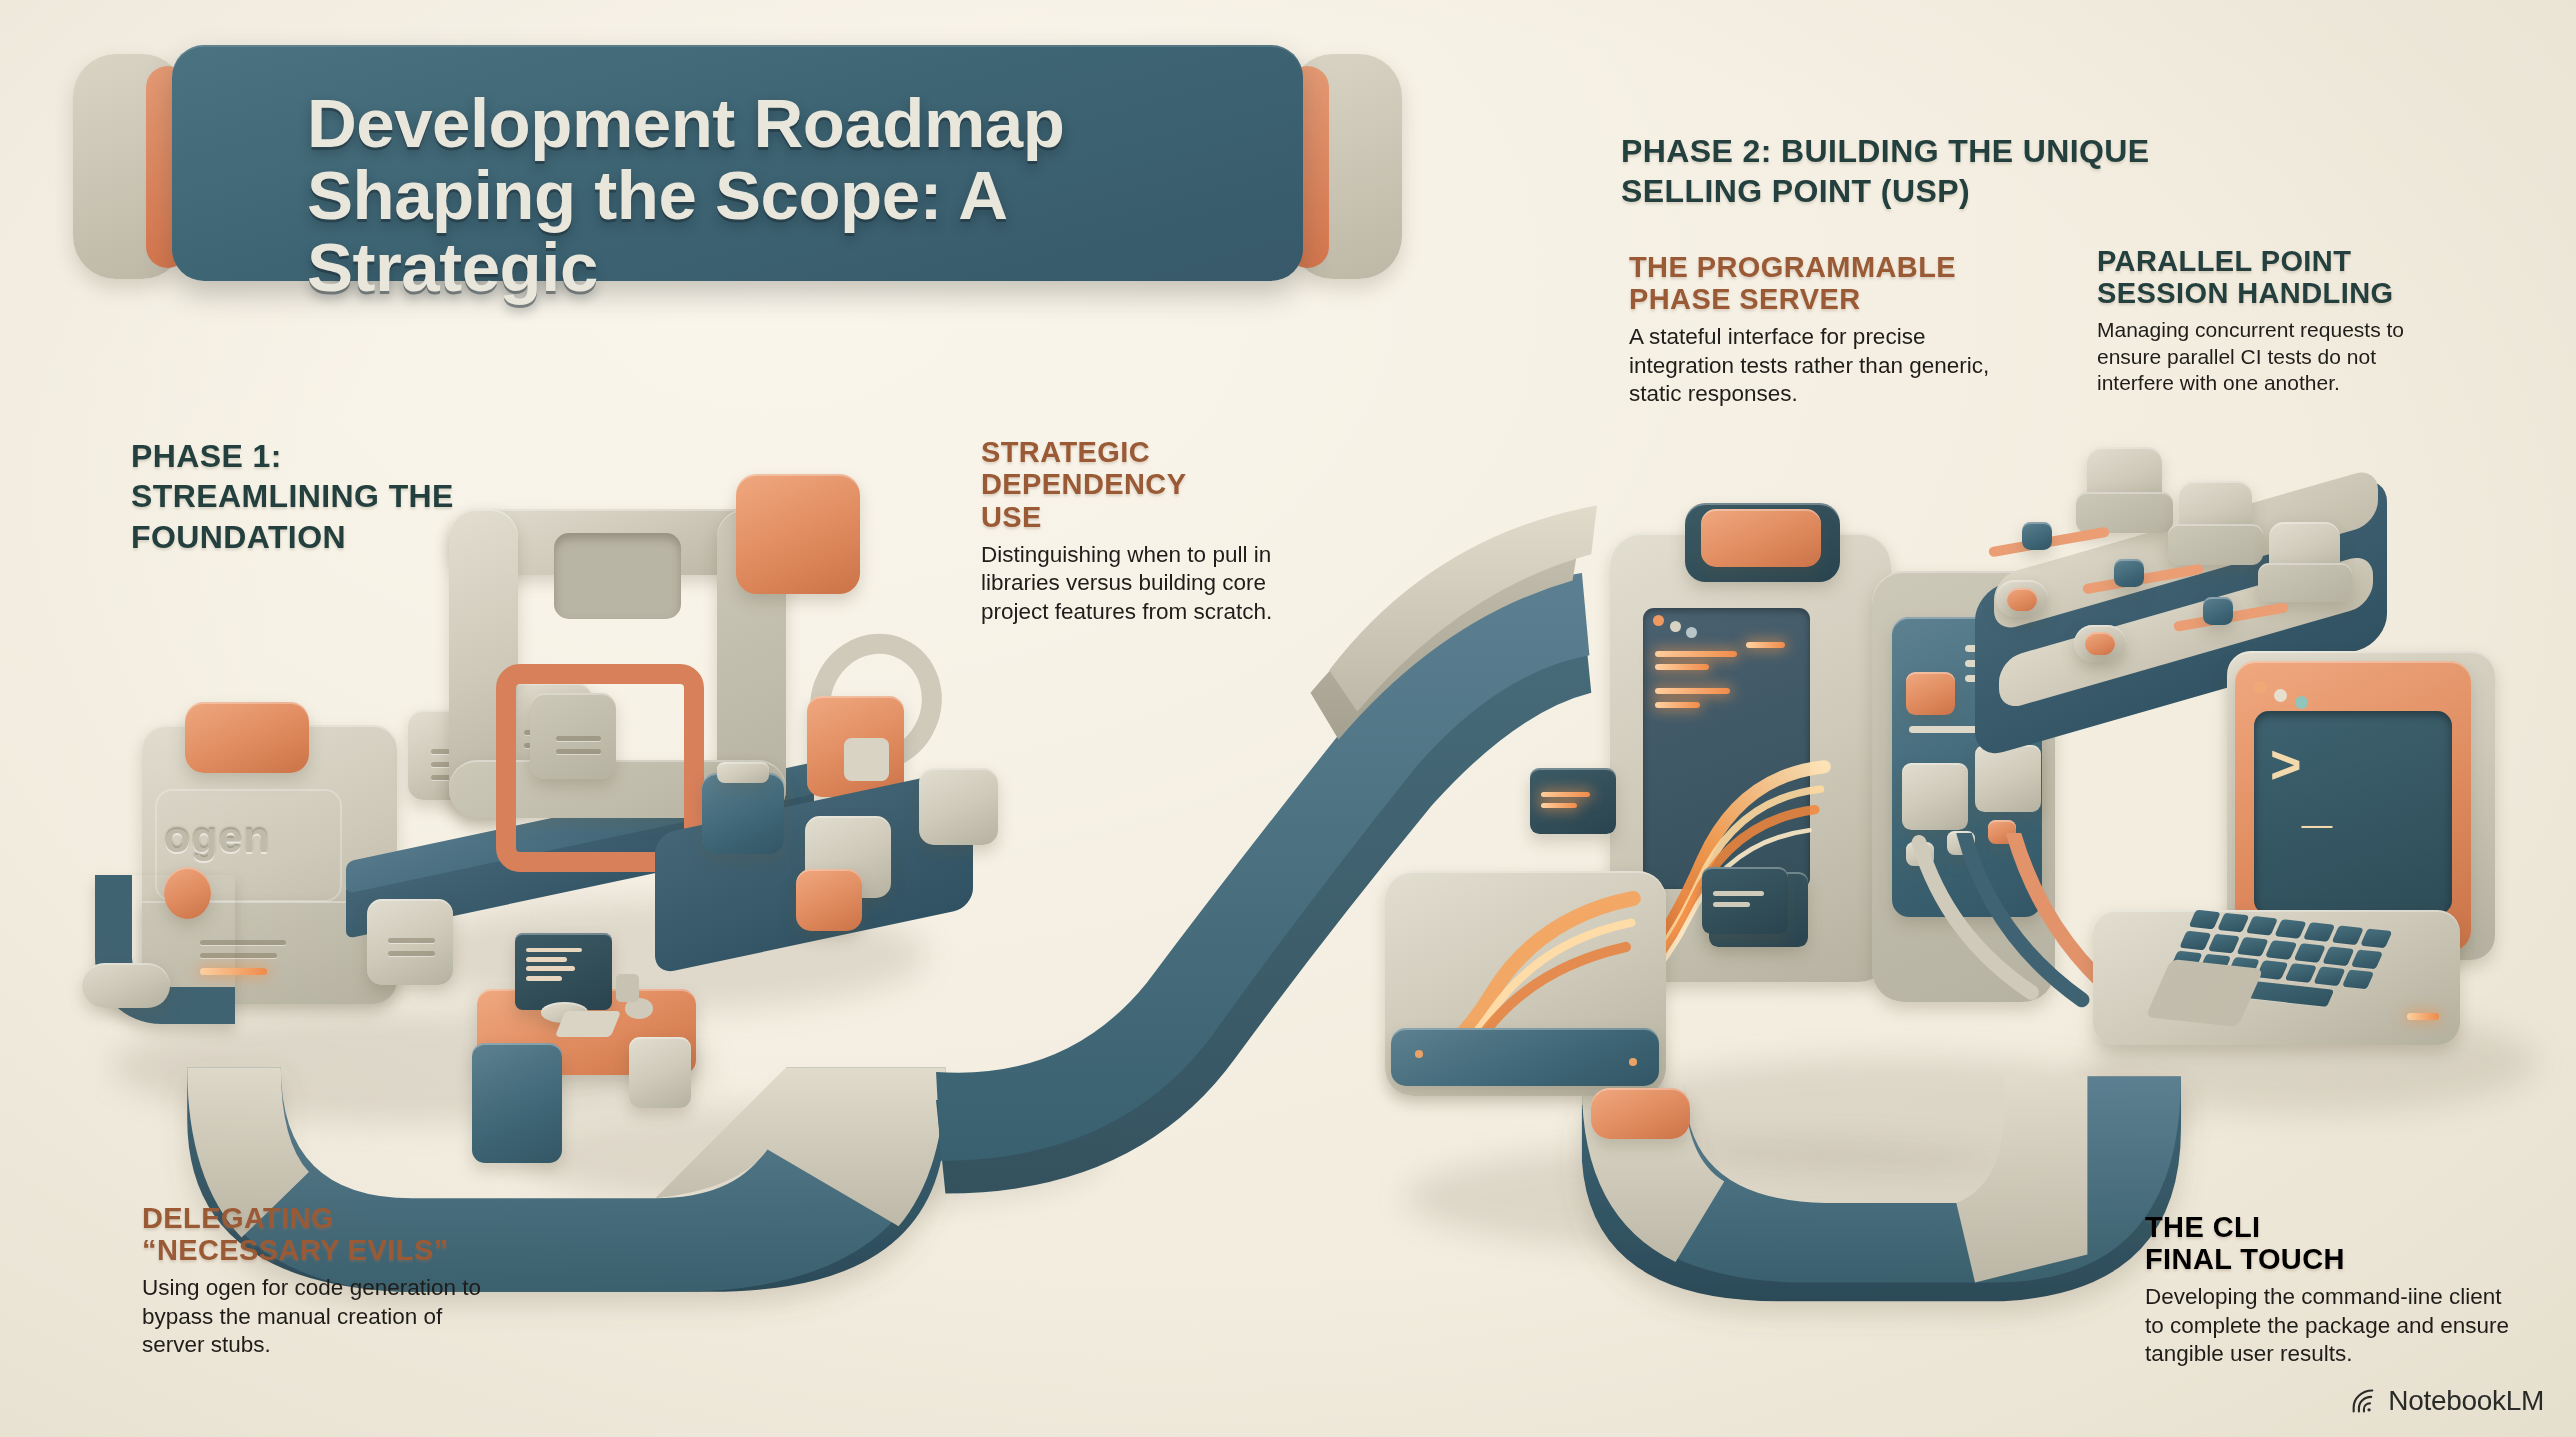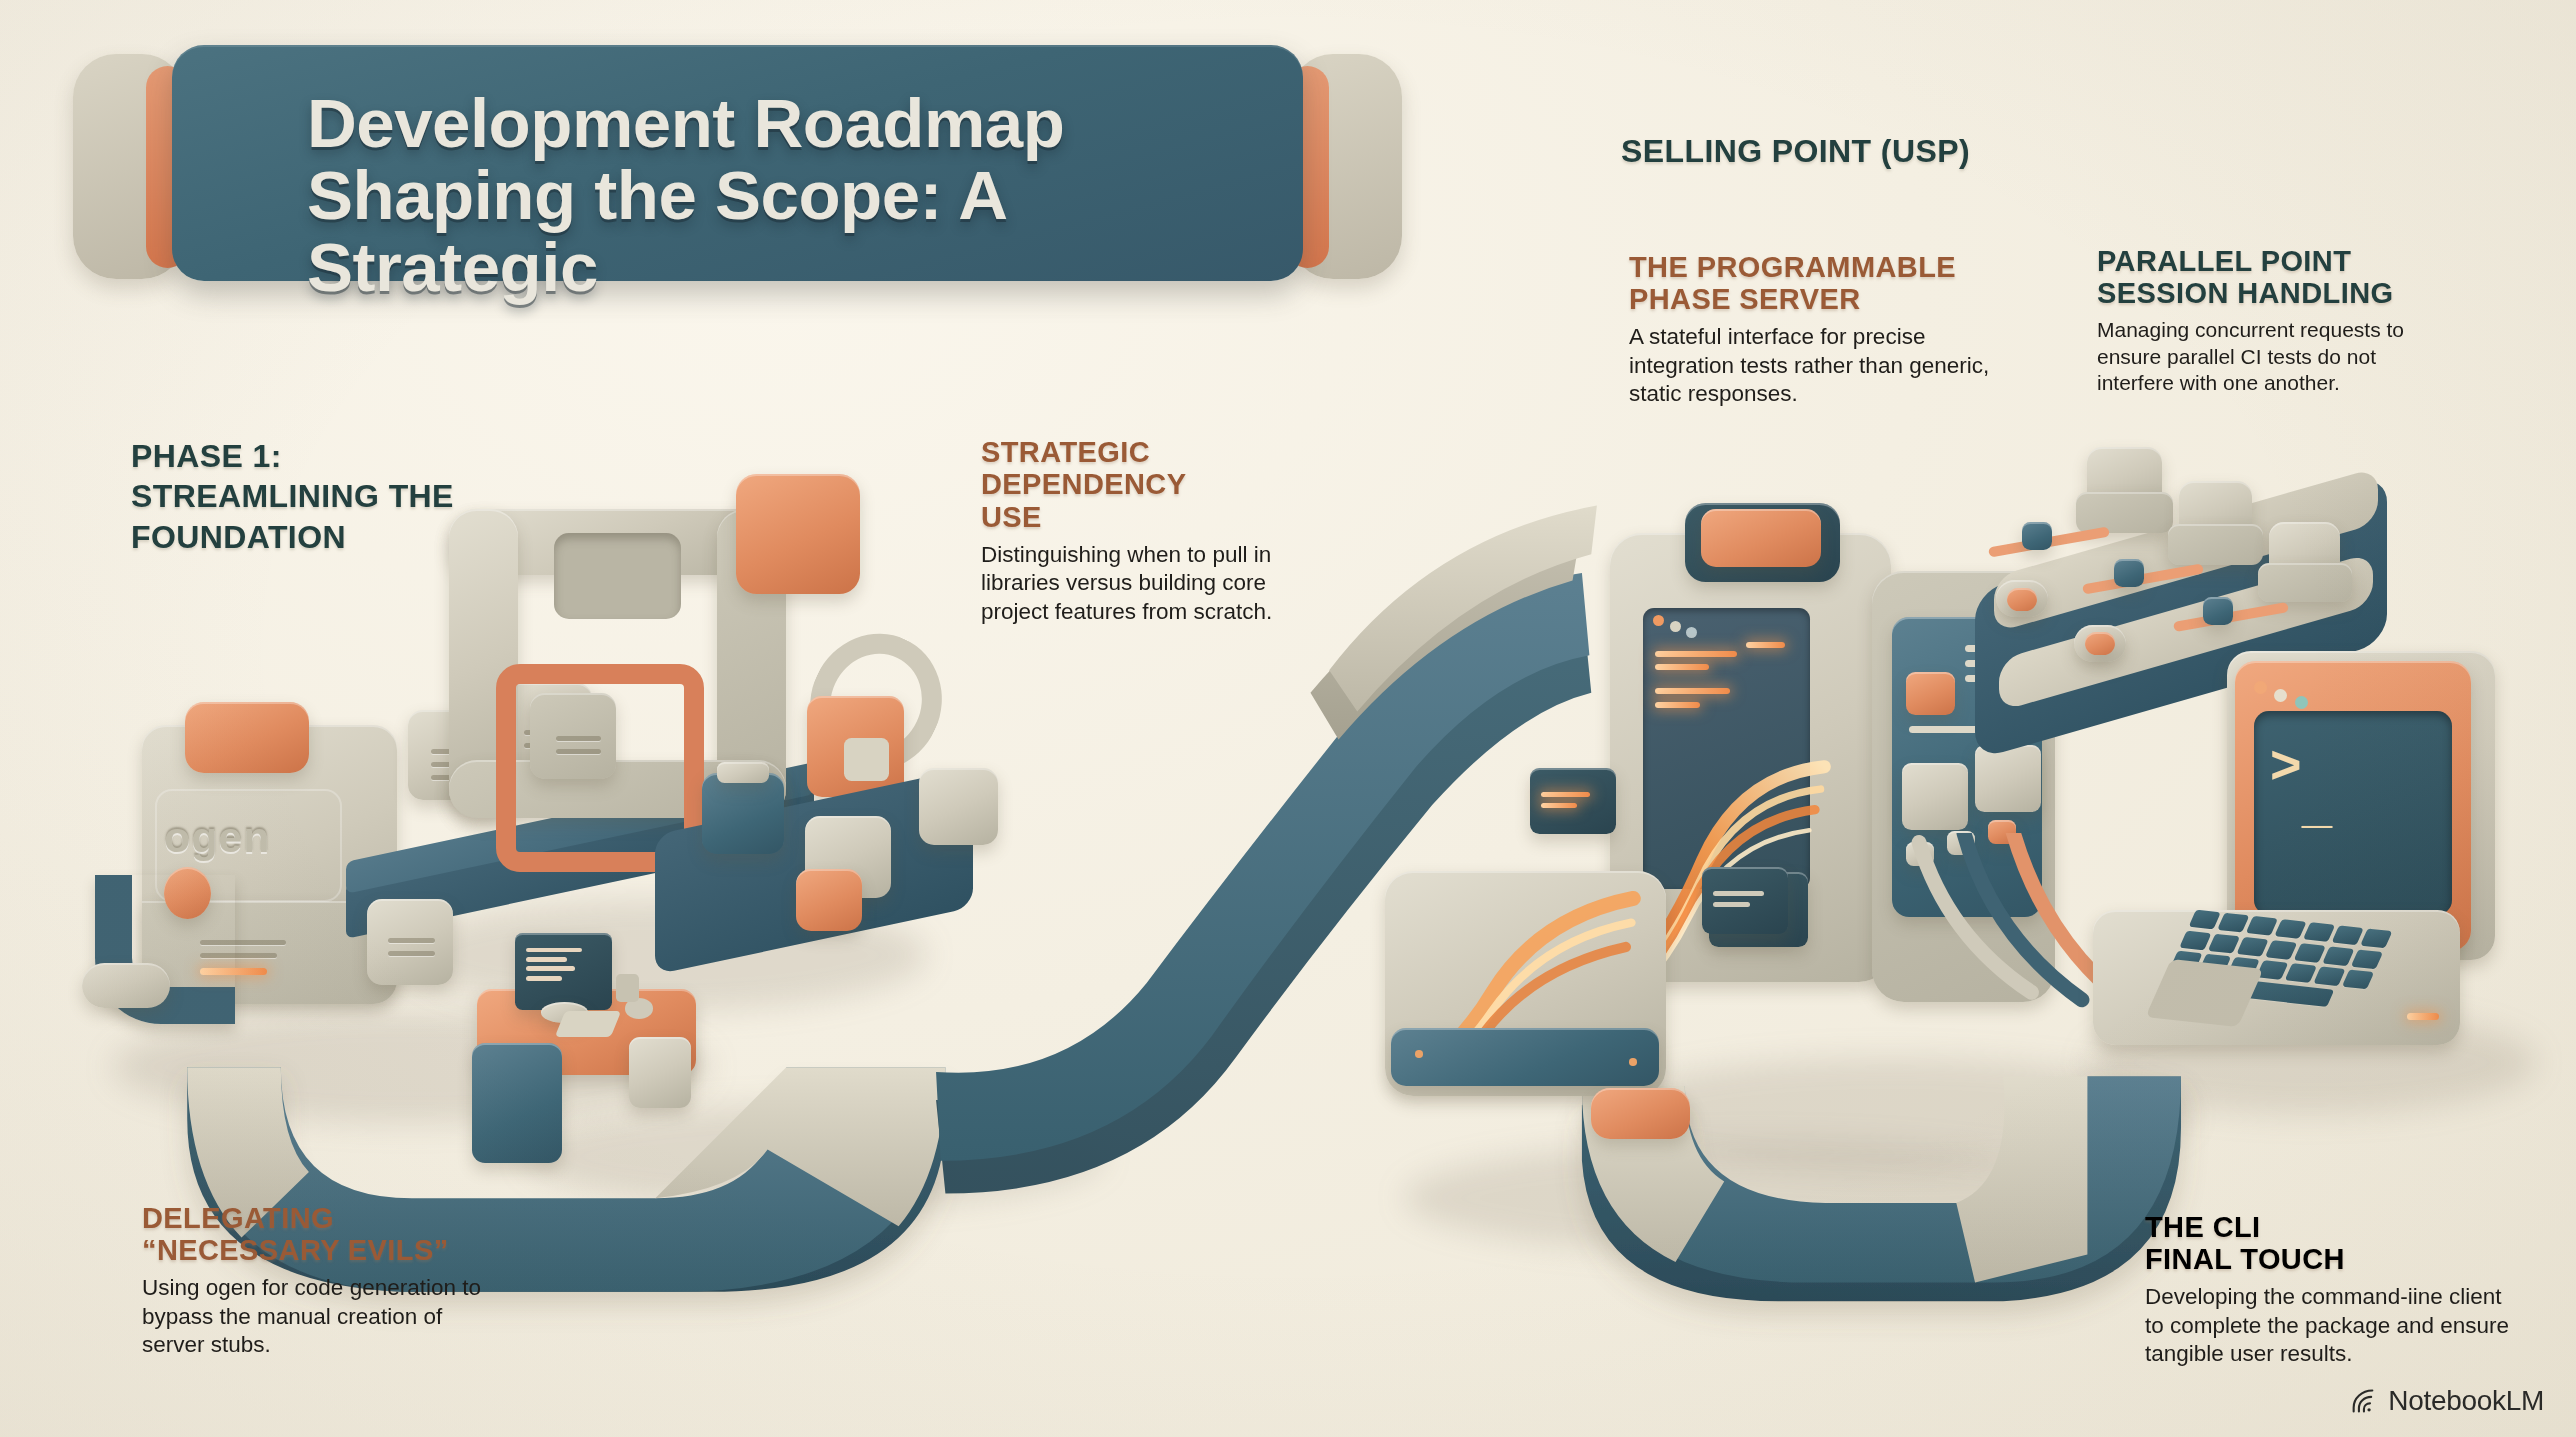--- a/index.html
+++ b/index.html
@@ -393,20 +393,21 @@
   </div>
 </div>
 
 <div class="phase-label" style="left:131px;top:436px;font-size:32px;line-height:1.26;">
   <div>PHASE 1:</div>
   <div>STREAMLINING THE</div>
   <div>FOUNDATION</div>
 </div>
 
 <div class="phase-label" style="left:1621px;top:131px;font-size:32px;line-height:1.26;">
+  <div>PHASE 2: BUILDING THE UNIQUE</div>
   <div>SELLING POINT (USP)</div>
 </div>
 
 <div class="callout" style="left:981px;top:436px;width:346px;">
   <div class="ttl" style="font-size:29px;color:#9a5a36;">
     <div>STRATEGIC</div>
     <div>DEPENDENCY</div>
     <div>USE</div>
   </div>
   <div class="body" style="font-size:22.5px;">Distinguishing when to pull in libraries versus building core project features from scratch.</div>

